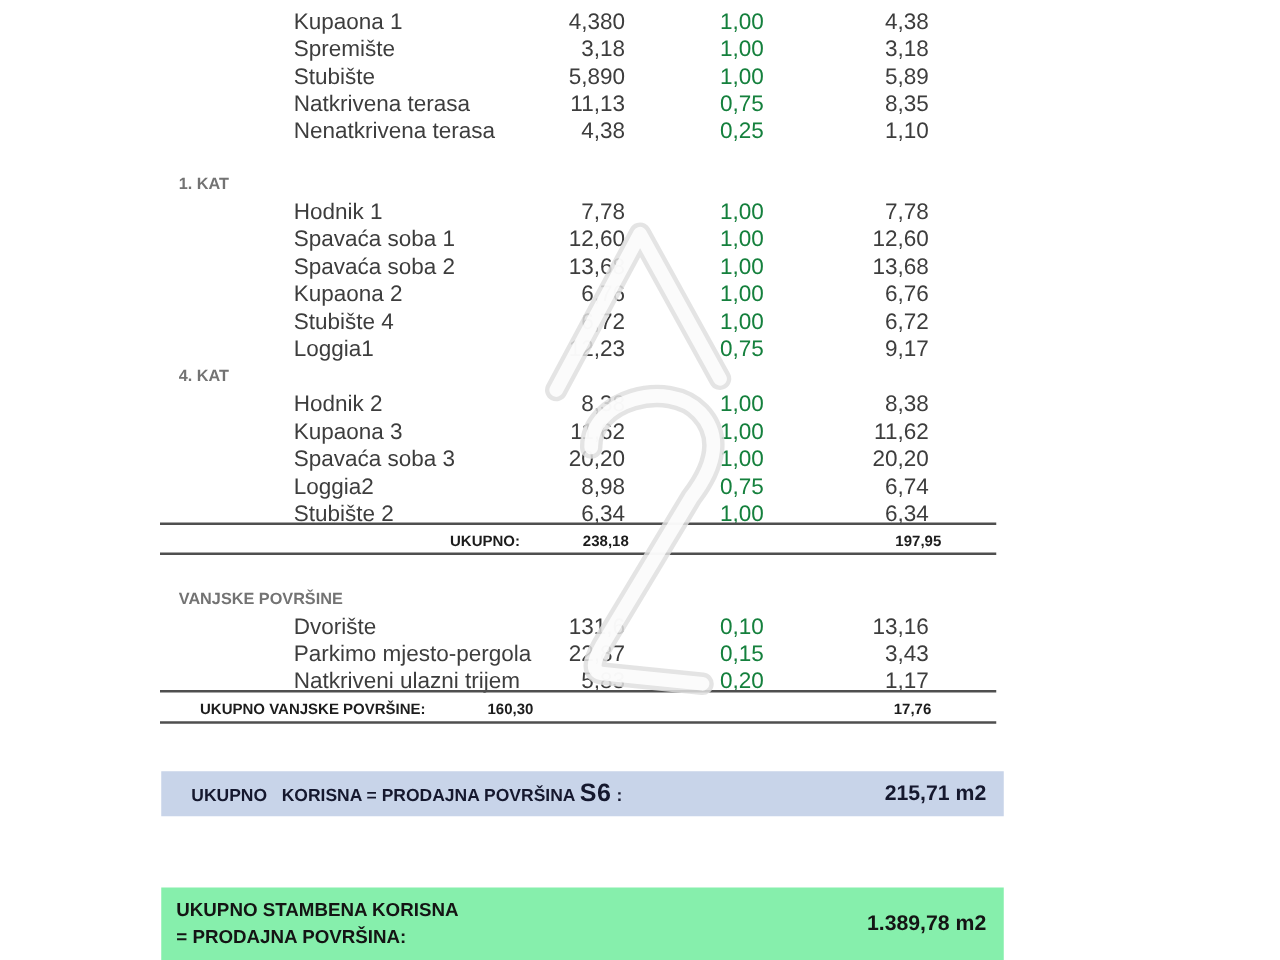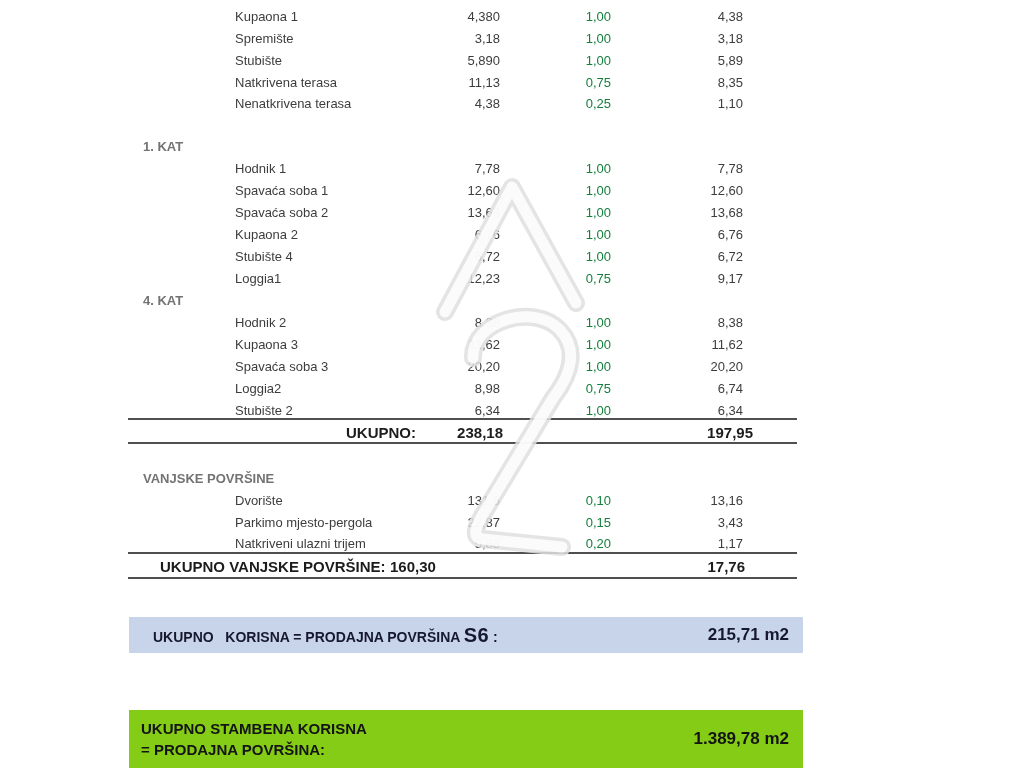--- a/index.html
+++ b/index.html
@@ -6,31 +6,31 @@
   body{
     width:1024px;height:768px;
     background:#ffffff;
     font-family:"Liberation Sans","DejaVu Sans",sans-serif;
     position:relative;overflow:hidden;
     color:#3a3a3a;
   }
   .sheet{position:absolute;left:0;top:0;width:1024px;height:768px;}
 
   
-  .row{position:absolute;left:0;width:1024px;height:22px;font-size:13px;line-height:22px;}
+  .row{position:absolute;left:0;width:1024px;height:22px;font-size:18px;line-height:22px;}
   .c-label{position:absolute;left:235px;white-space:nowrap;color:#3d3d3d;}
   .c-area {position:absolute;left:390px;width:110px;text-align:right;color:#3d3d3d;}
   .c-coef {position:absolute;left:520px;width:91px;text-align:right;color:#15803d;}
   .c-res  {position:absolute;left:650px;width:93px;text-align:right;color:#3d3d3d;}
 
   .sec-head{position:absolute;left:143px;font-size:13px;font-weight:bold;color:#737373;line-height:22px;white-space:nowrap;}
 
   .hline{position:absolute;left:128px;width:669px;height:2px;background:#4f4f4f;}
 
-  .total-row{position:absolute;left:0;width:1024px;height:24px;font-size:15px;font-weight:bold;line-height:24px;color:#1c1c1c;}
+  .total-row{position:absolute;left:0;width:1024px;height:24px;font-size:12px;font-weight:bold;line-height:24px;color:#1c1c1c;}
   .t-label-main{position:absolute;left:200px;width:216px;text-align:right;white-space:nowrap;}
   .t-area-main {position:absolute;left:390px;width:113px;text-align:right;}
   .t-res-main  {position:absolute;left:650px;width:103px;text-align:right;}
   .t-label-out {position:absolute;left:160px;white-space:nowrap;}
   .t-area-out  {position:absolute;left:390px;width:115px;}
   .t-res-out   {position:absolute;left:650px;width:95px;text-align:right;}
 
   .bar{position:absolute;left:129px;width:674px;display:flex;align-items:center;justify-content:space-between;box-sizing:border-box;padding:0 14px 0 12px;}
   .bar-blue{top:617px;height:36px;}
   .bar-green{top:710px;height:58px;align-items:center;}
@@ -182,21 +182,21 @@
     <span class="t-area-out">160,30</span>
     <span class="t-res-out">17,76</span>
   </div>
   <div class="hline" style="top:577px"></div>
 
   <div class="bar bar-blue" style="background: rgb(200, 212, 233); padding-left: 24px;">
     <span class="bar-label"><span>UKUPNO   KORISNA = PRODAJNA POVRŠINA </span><span class="big-code">S6</span><span> :</span></span>
     <span class="bar-value">215,71 m2</span>
   </div>
 
-  <div class="bar bar-green" style="background: #84cc16; gap: 16px;">
+  <div class="bar bar-green" style="background: #86efac; gap: 16px;">
     <span class="green-lines">
       <span style="display:block">UKUPNO STAMBENA KORISNA</span>
       <span style="display:block">= PRODAJNA POVRŠINA:</span>
     </span>
     <span class="bar-value">1.389,78 m2</span>
   </div>
 
   <svg class="watermark" width="1024" height="768" viewBox="0 0 1024 768">
     <g fill="none" stroke-linecap="round" stroke-linejoin="round">
       <path d="M445,312 L512,187 L576,303" stroke="#dfdfdf" stroke-width="18" opacity="0.85"></path>

